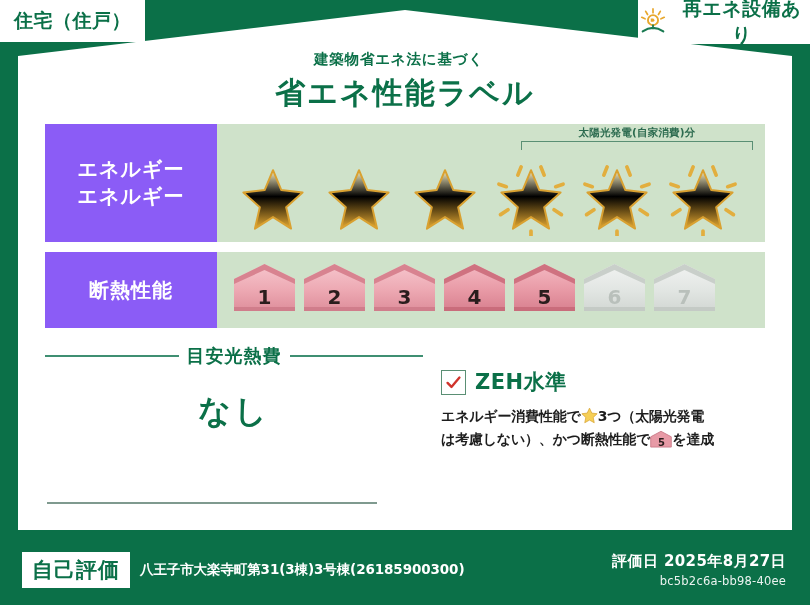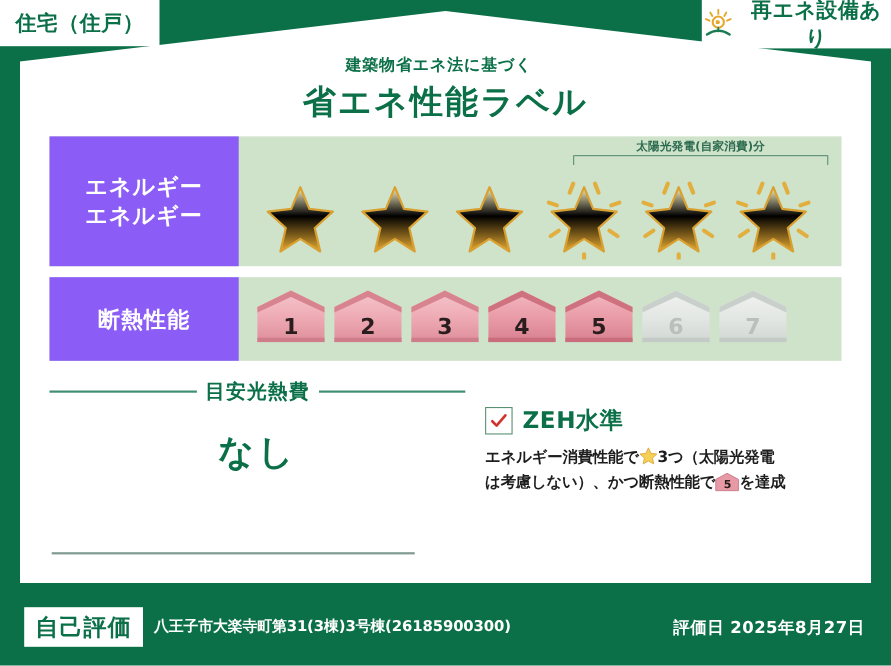--- a/index.html
+++ b/index.html
@@ -460,14 +460,15 @@
 </div>
 
 <div class="footer">
   <span class="self-eval">自己評価</span>
   <span class="addr">八王子市大楽寺町第31(3棟)3号棟(26185900300)</span>
   <div class="foot-right">
     <div class="eval-date">
       <span>評価日</span>
       <span>2025年8月27日</span>
     </div>
+    <div class="doc-id">bc5b2c6a-bb98-40ee</div>
   </div>
 </div>
 
 </body></html>

